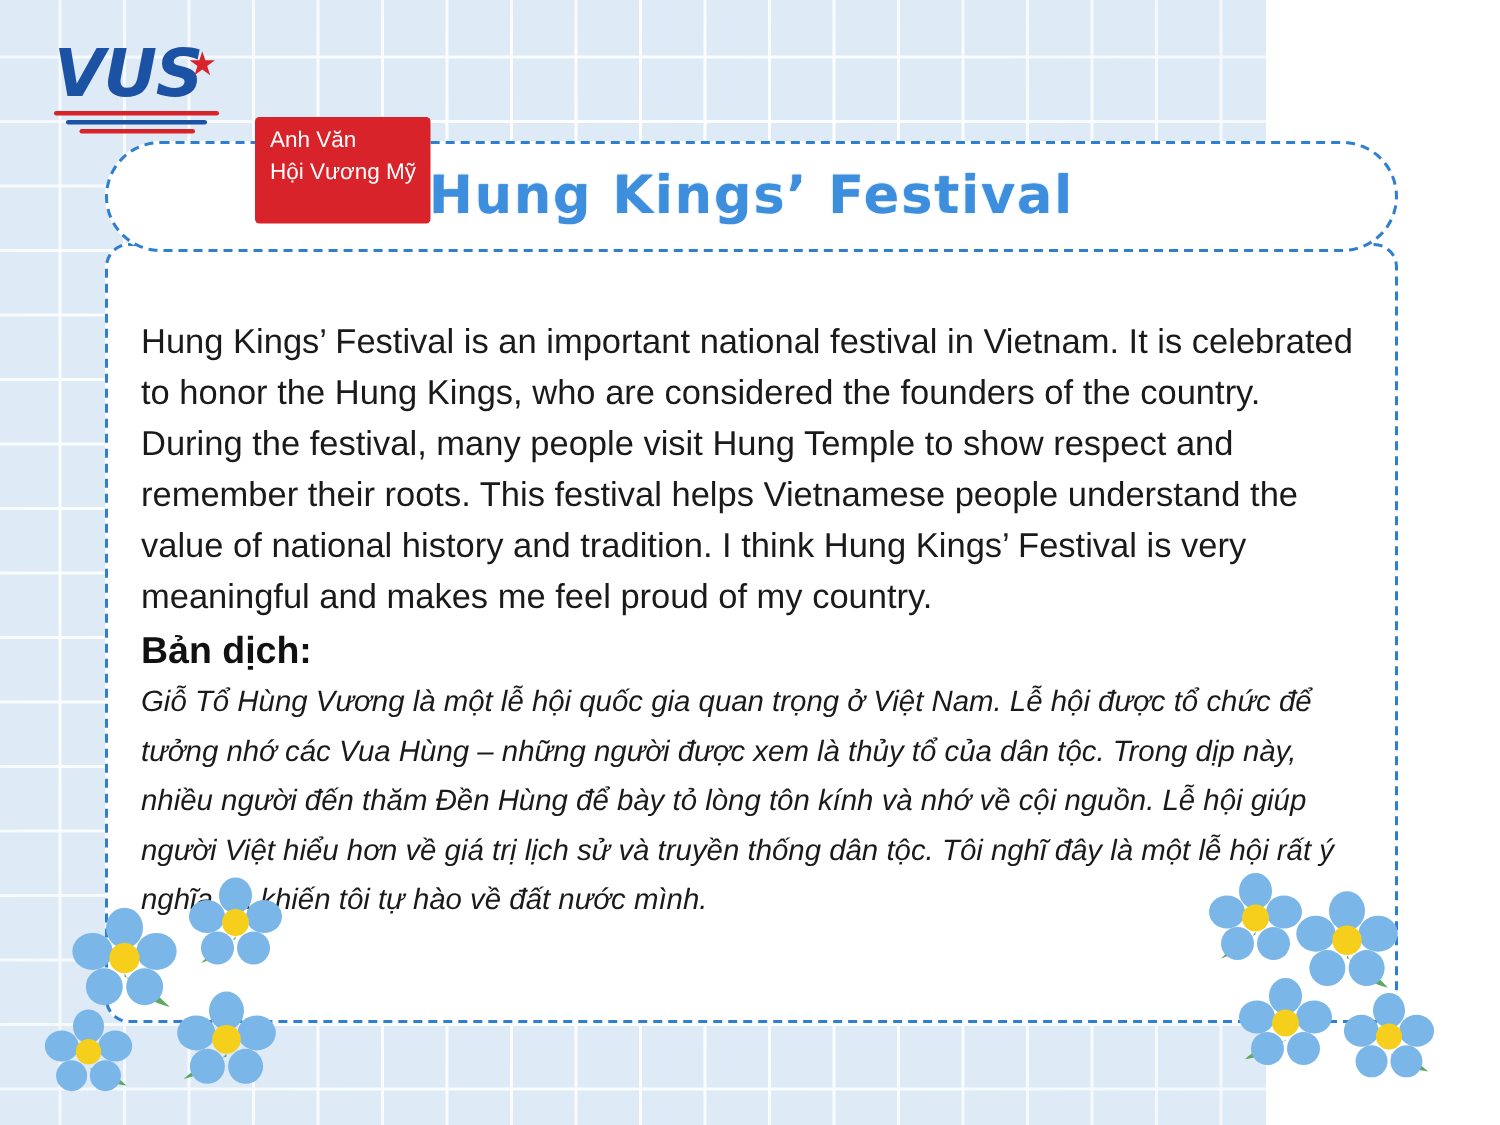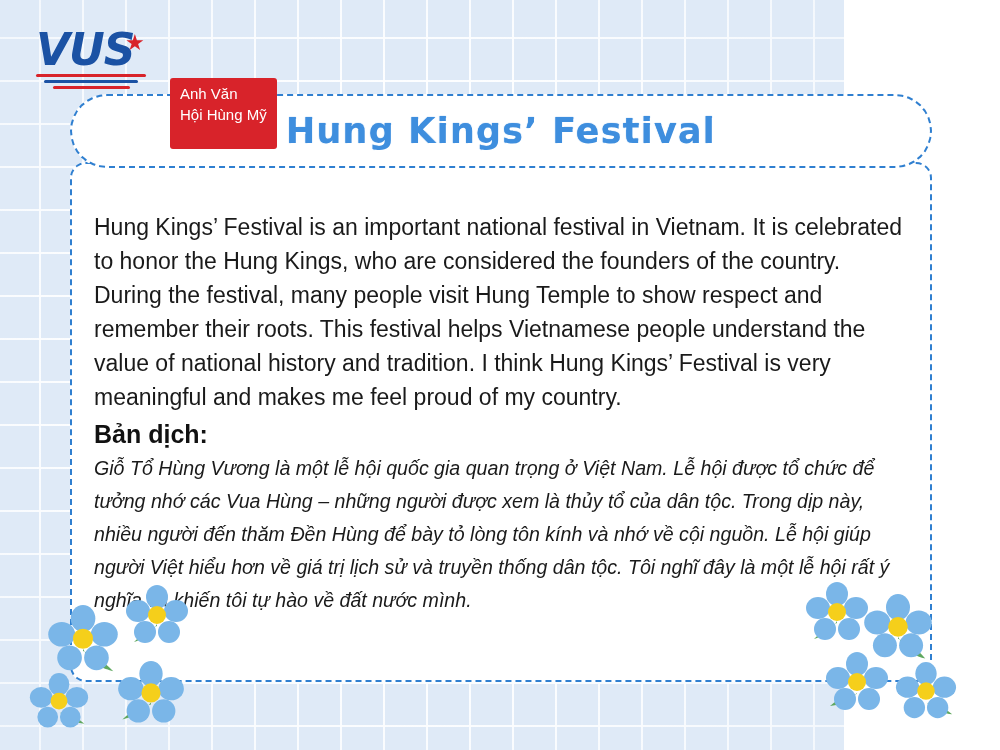--- a/index.html
+++ b/index.html
@@ -151,21 +151,21 @@
   <div id="logo">
     <div id="logo-vus">VUS</div>
     <div id="logo-star">★</div>
     <div id="logo-stripes">
       <span></span>
         <span></span>
         <span></span>
     </div>
     <div id="logo-tagline">
       <div>Anh Văn</div>
-      <div>Hội Hùng Mỹ</div>
+      <div>Hội Vương Mỹ</div>
     </div>
   </div>
 
   <div id="title-bar">
     <div id="title-text">Hung Kings’ Festival</div>
   </div>
 
   <div id="content-card">
     <div id="content-inner">
       <p id="paragraph-en">Hung Kings’ Festival is an important national festival in Vietnam. It is celebrated to honor the Hung Kings, who are considered the founders of the country. During the festival, many people visit Hung Temple to show respect and remember their roots. This festival helps Vietnamese people understand the value of national history and tradition. I think Hung Kings’ Festival is very meaningful and makes me feel proud of my country.</p>

